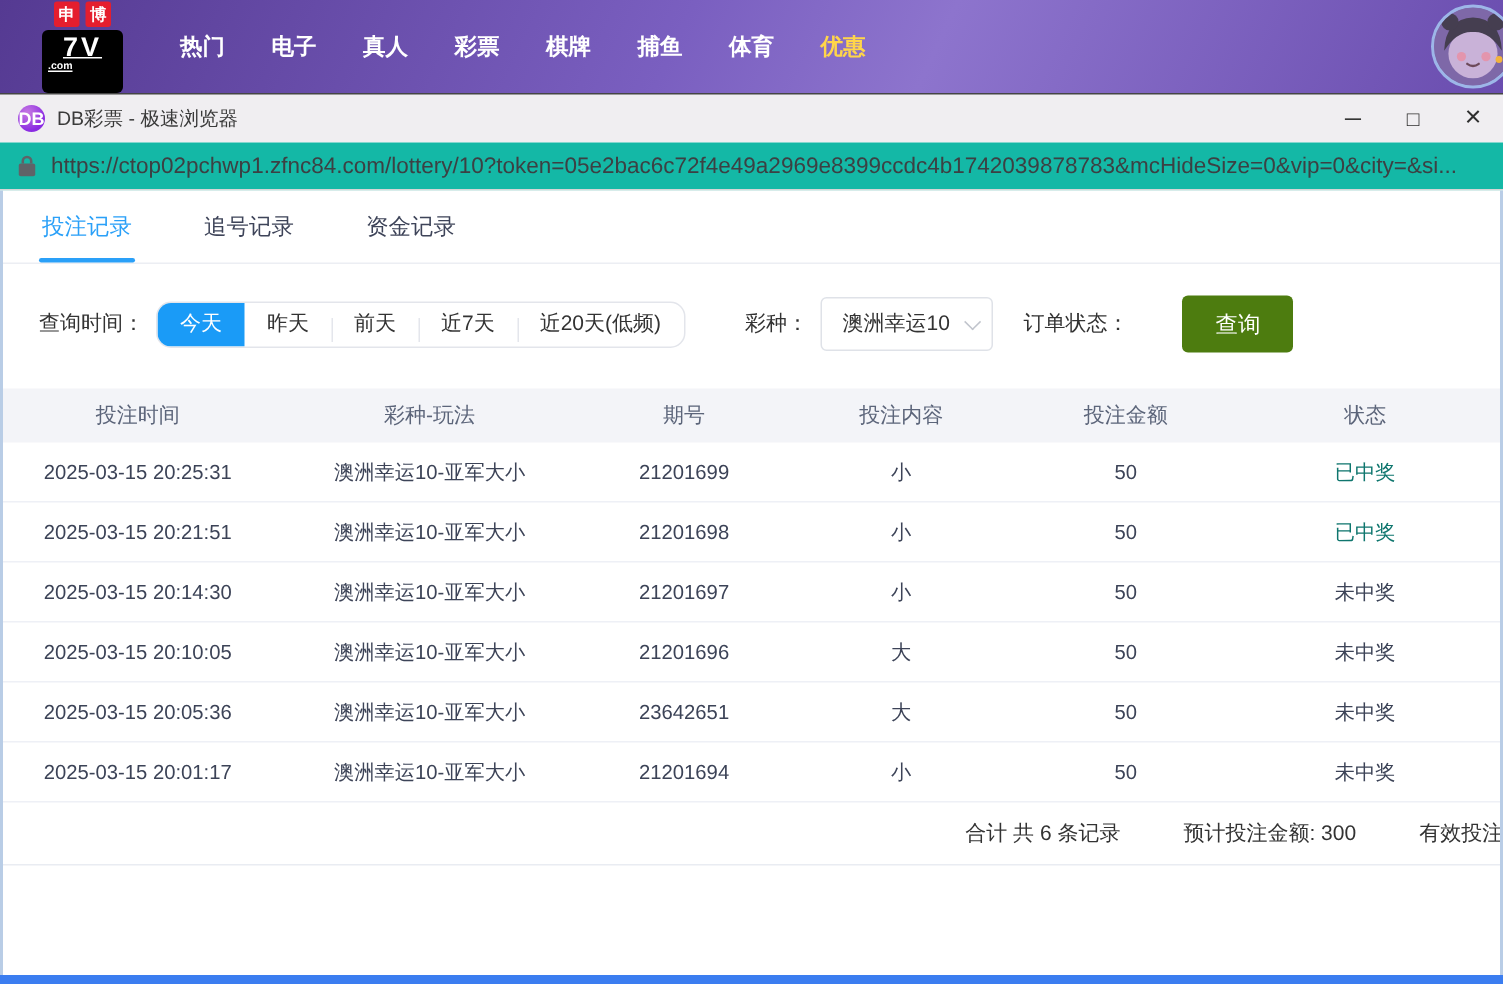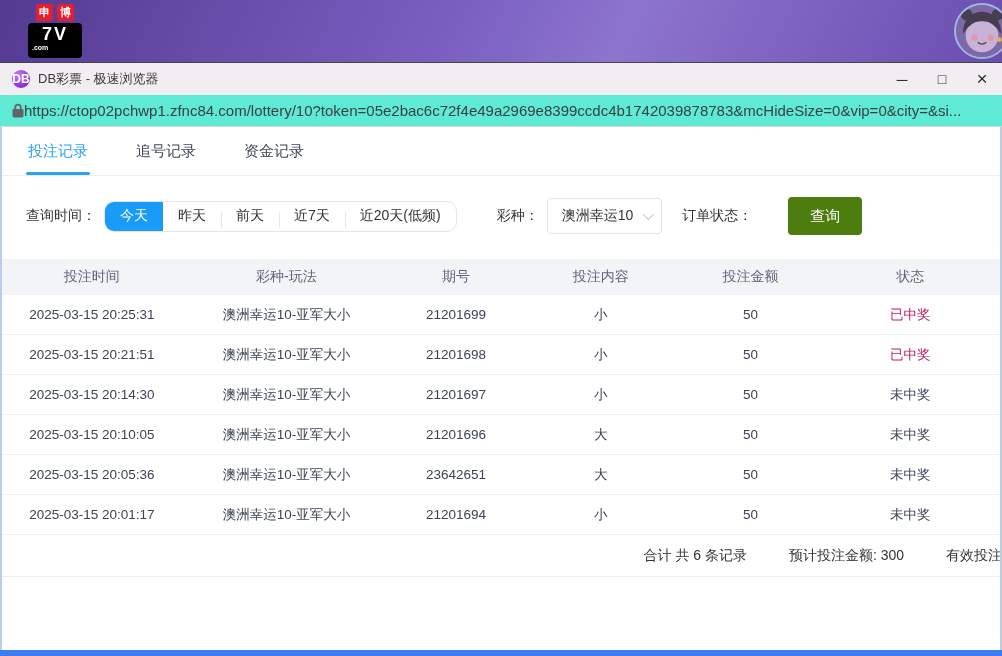--- a/index.html
+++ b/index.html
@@ -4,40 +4,40 @@
 <style>
   * { margin:0; padding:0; box-sizing:border-box; }
   html,body { width:1002px; height:656px; overflow:hidden; }
   body { font-family:"Liberation Sans","DejaVu Sans",sans-serif; display:flex; flex-direction:column; background:#fff; }
 
   
   .topbar { height:62px; flex:0 0 62px; background:linear-gradient(115deg,#553a92 0%,#7a5fc0 45%,#8d74cd 62%,#6a4daf 100%); display:flex; align-items:center; padding:0 0 0 28px; position:relative; }
   .logo { width:54px; margin-right:38px; flex:0 0 auto; }
   .logo-tiles { display:flex; gap:4px; justify-content:center; margin-bottom:2px; }
   .logo-tile { background:#e51e2e; color:#fff; width:17px; height:17px; font-size:11px; font-weight:bold; display:flex; align-items:center; justify-content:center; border-radius:2px; }
-  .logo-main { background:#000; color:#fff; border-radius:4px; padding:2px 3px 7px; text-align:center; }
+  .logo-main { background:#000; color:#fff; border-radius:4px; padding:2px 3px 14px; text-align:center;text-decoration:underline; }
   .logo-7v { font-size:18px; font-weight:900; letter-spacing:2px; line-height:1; }
   .logo-com { font-size:7px; font-weight:bold; line-height:1; margin-top:1px; text-align:left; padding-left:1px; }
   .nav { display:flex; gap:31px; }
   .nav-item { color:#fff; font-size:15px; font-weight:bold; cursor:pointer; white-space:nowrap; }
   .nav-item.highlight { color:#ffd54a; }
   .avatar { position:absolute; right:-8px; top:3px; width:56px; height:56px; border-radius:50%; overflow:hidden; border:2px solid #9db6e8; background:#7e68a8; }
 
   
   .titlebar { height:33px; flex:0 0 33px; background:#f0eef1; border-top:1px solid #454545; display:flex; align-items:center; }
   .app-icon { width:18px; height:18px; border-radius:50%; background:radial-gradient(circle at 35% 30%, #c87be2, #8a2be2 70%); color:#fff; font-size:12px; font-weight:bold; display:flex; align-items:center; justify-content:center; margin:0 8px 0 12px; flex:0 0 auto; }
   .win-title { font-size:13px; color:#3a3a3a; }
   .win-controls { margin-left:auto; display:flex; align-items:center; height:100%; }
   .ctrl { width:40px; height:100%; display:flex; align-items:center; justify-content:center; color:#2f2f2f; cursor:pointer; }
   .ctrl-min { font-size:15px; }
   .ctrl-max { font-size:14px; }
   .ctrl-close { font-size:19px; }
 
   
-  .addressbar { height:32px; flex:0 0 32px; background:#5eead4; border-bottom:1px solid #d6d6d6; display:flex; align-items:center; padding:0 12px; }
+  .addressbar { height:32px; flex:0 0 32px; background:#14b8a6; border-bottom:1px solid #d6d6d6; display:flex; align-items:center; padding:0 12px; gap:10px; }
   .lock { flex:0 0 auto; display:flex; }
   .url { font-size:15px; color:#3c4043; white-space:nowrap; overflow:hidden; }
 
   
   .content { flex:1 1 auto; background:#fff; border-left:2px solid #b9cde6; border-right:2px solid #b9cde6; display:flex; flex-direction:column; overflow:hidden; }
   .bottombar { height:6px; flex:0 0 6px; background:#3b7df0; }
 
   .tabs { display:flex; align-items:stretch; gap:44px; padding:0 24px; height:49px; border-bottom:1px solid #eceef3; }
   .tab { font-size:15px; color:#3e4459; display:flex; align-items:center; position:relative; cursor:pointer; padding:0 2px; }
   .tab.active { color:#2aa0f8; }
@@ -53,39 +53,49 @@
   .gap20 { width:20px; flex:0 0 20px; }
   .select { display:flex; align-items:center; justify-content:space-between; border:1px solid #dfe2e8; border-radius:4px; height:36px; padding:0 10px 0 14px; font-size:14px; color:#333; min-width:106px; cursor:pointer; white-space:nowrap; }
   .chev { width:8px; height:8px; border-right:1.5px solid #c0c4cc; border-bottom:1.5px solid #c0c4cc; transform:rotate(45deg) translateY(-2px); margin-left:10px; flex:0 0 auto; }
   .search-btn { background:#4d7c0f; color:#fff; border:none; border-radius:4px; height:38px; width:74px; font-size:15px; margin-left:28px; cursor:pointer; font-family:inherit; }
 
   
   .thead { display:flex; align-items:center; height:36px; background:#f3f4f8; font-size:14px; color:#5c657a; }
   .trow { display:flex; align-items:center; height:40px; border-bottom:1px solid #eef0f6; font-size:13.5px; color:#3c4357; }
   .cell { text-align:center; overflow:hidden; white-space:nowrap; }
   .c1{width:18%;} .c2{width:21%;} .c3{width:13%;} .c4{width:16%;} .c5{width:14%;} .c6{width:18%;}
-  .won { color:#be185d; }
+  .won { color:#0f766e; }
 
   .summary { display:flex; justify-content:flex-end; align-items:center; height:42px; border-bottom:1px solid #e9ecf2; font-size:14px; color:#333; gap:42px; overflow:hidden; }
   .summary .s-item { white-space:nowrap; }
   .summary .s-valid { margin-right:-34px; }
 </style>
 </head>
 <body>
 
 <div class="topbar">
   <div class="logo">
     <div class="logo-tiles">
       <span class="logo-tile">申</span>
       <span class="logo-tile">博</span>
     </div>
     <div class="logo-main">
       <div class="logo-7v">7V</div>
       <div class="logo-com">.com</div>
     </div>
+  </div>
+  <div class="nav">
+    <span class="nav-item">热门</span>
+    <span class="nav-item">电子</span>
+    <span class="nav-item">真人</span>
+    <span class="nav-item">彩票</span>
+    <span class="nav-item">棋牌</span>
+    <span class="nav-item">捕鱼</span>
+    <span class="nav-item">体育</span>
+    <span class="nav-item highlight">优惠</span>
   </div>
   <div class="avatar">
     <svg width="52" height="52" viewBox="0 0 54 54">
       <circle cx="27" cy="27" r="27" fill="#7e68a8"></circle>
       <circle cx="27" cy="32" r="17" fill="#c9b2d8"></circle>
       <path d="M7 30 Q8 8 27 7 Q46 8 47 30 Q38 16 27 17 Q16 16 7 30Z" fill="#453e50"></path>
       <circle cx="11" cy="10" r="6" fill="#453e50"></circle>
       <circle cx="43" cy="10" r="6" fill="#453e50"></circle>
       <circle cx="19" cy="34" r="3.2" fill="#e395ad"></circle>
       <circle cx="36" cy="34" r="3.2" fill="#e395ad"></circle>

